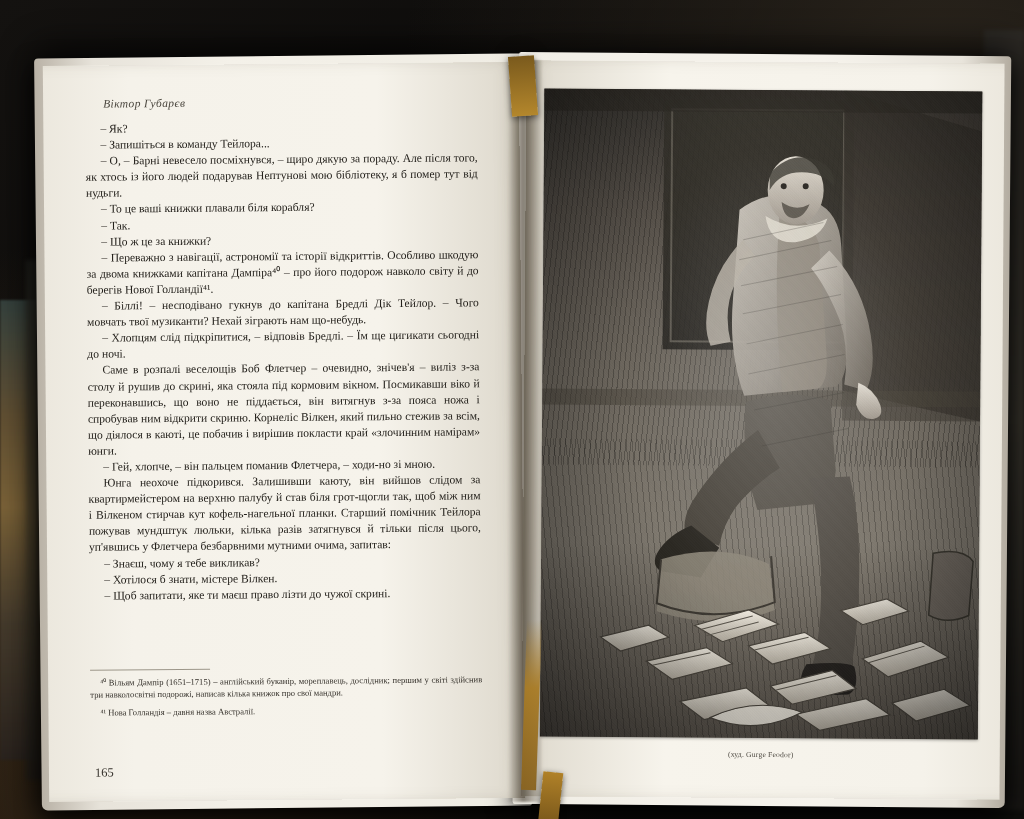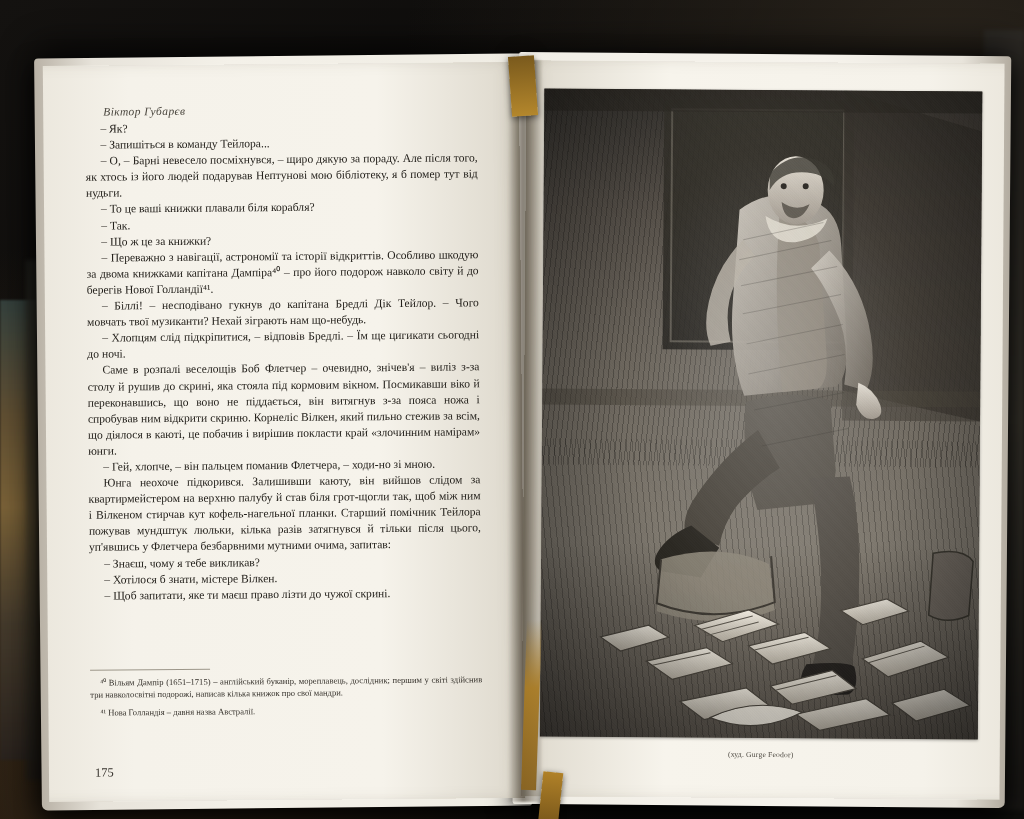--- a/index.html
+++ b/index.html
@@ -57,21 +57,21 @@
     background:linear-gradient(180deg,#7a5a1d,#b4872c);transform:rotate(-4deg);
     box-shadow:0 2px 6px rgba(0,0,0,.5);}
   .ribbon-tail{position:absolute;left:524px;top:752px;width:20px;height:64px;
     background:linear-gradient(180deg,#b08128,#6d4e18);transform:rotate(6deg);
     box-shadow:0 2px 6px rgba(0,0,0,.6);}
   .ribbon-mid{position:absolute;left:508px;top:600px;width:15px;height:170px;
     background:linear-gradient(180deg,rgba(160,118,38,.0),#a97c26 40%,#8a6420);
     transform:rotate(2deg);opacity:.95;}
 
   
-  .runhead{position:absolute;left:60px;top:40px;font-size:11.5px;font-style:italic;
+  .runhead{position:absolute;left:60px;top:32px;font-size:11.5px;font-style:italic;
     letter-spacing:.4px;color:#4a463e;}
   .textcol{position:absolute;left:42px;top:56px;width:392px;
     font-size:11.6px;line-height:16.1px;color:#24211c;text-align:justify;
     -webkit-hyphens:auto;hyphens:auto;}
   .textcol p{margin:0;}
   .textcol p.ind{text-indent:15px;}
   .textcol p.dash{text-indent:15px;}
   .rule{position:absolute;left:42px;top:604px;width:120px;height:1px;background:#9c9689;}
   .notes{position:absolute;left:42px;top:612px;width:392px;font-size:8.6px;
     line-height:11.6px;color:#332f29;text-align:justify;}
@@ -134,21 +134,21 @@
         <p class="dash">– Хотілося б знати, містере Вілкен.</p>
         <p class="dash">– Щоб запитати, яке ти маєш право лізти до чужої скрині.</p>
       </div>
 
       <div class="rule"></div>
       <div class="notes">
         <p>⁴⁰ Вільям Дампір (1651–1715) – англійський буканір, мореплавець, дослідник; першим у світі здійснив три навколосвітні подорожі, написав кілька книжок про свої мандри.</p>
         <p>⁴¹ Нова Голландія – давня назва Австралії.</p>
       </div>
 
-      <div class="folio">175</div>
+      <div class="folio">165</div>
     </div>
 
     <div class="page right">
       <div class="plate">
         <div class="bg"></div>
         <div class="wall"></div>
         <div class="floor"></div>
 
         <svg viewBox="0 0 438 648" preserveAspectRatio="none">
           <defs>

